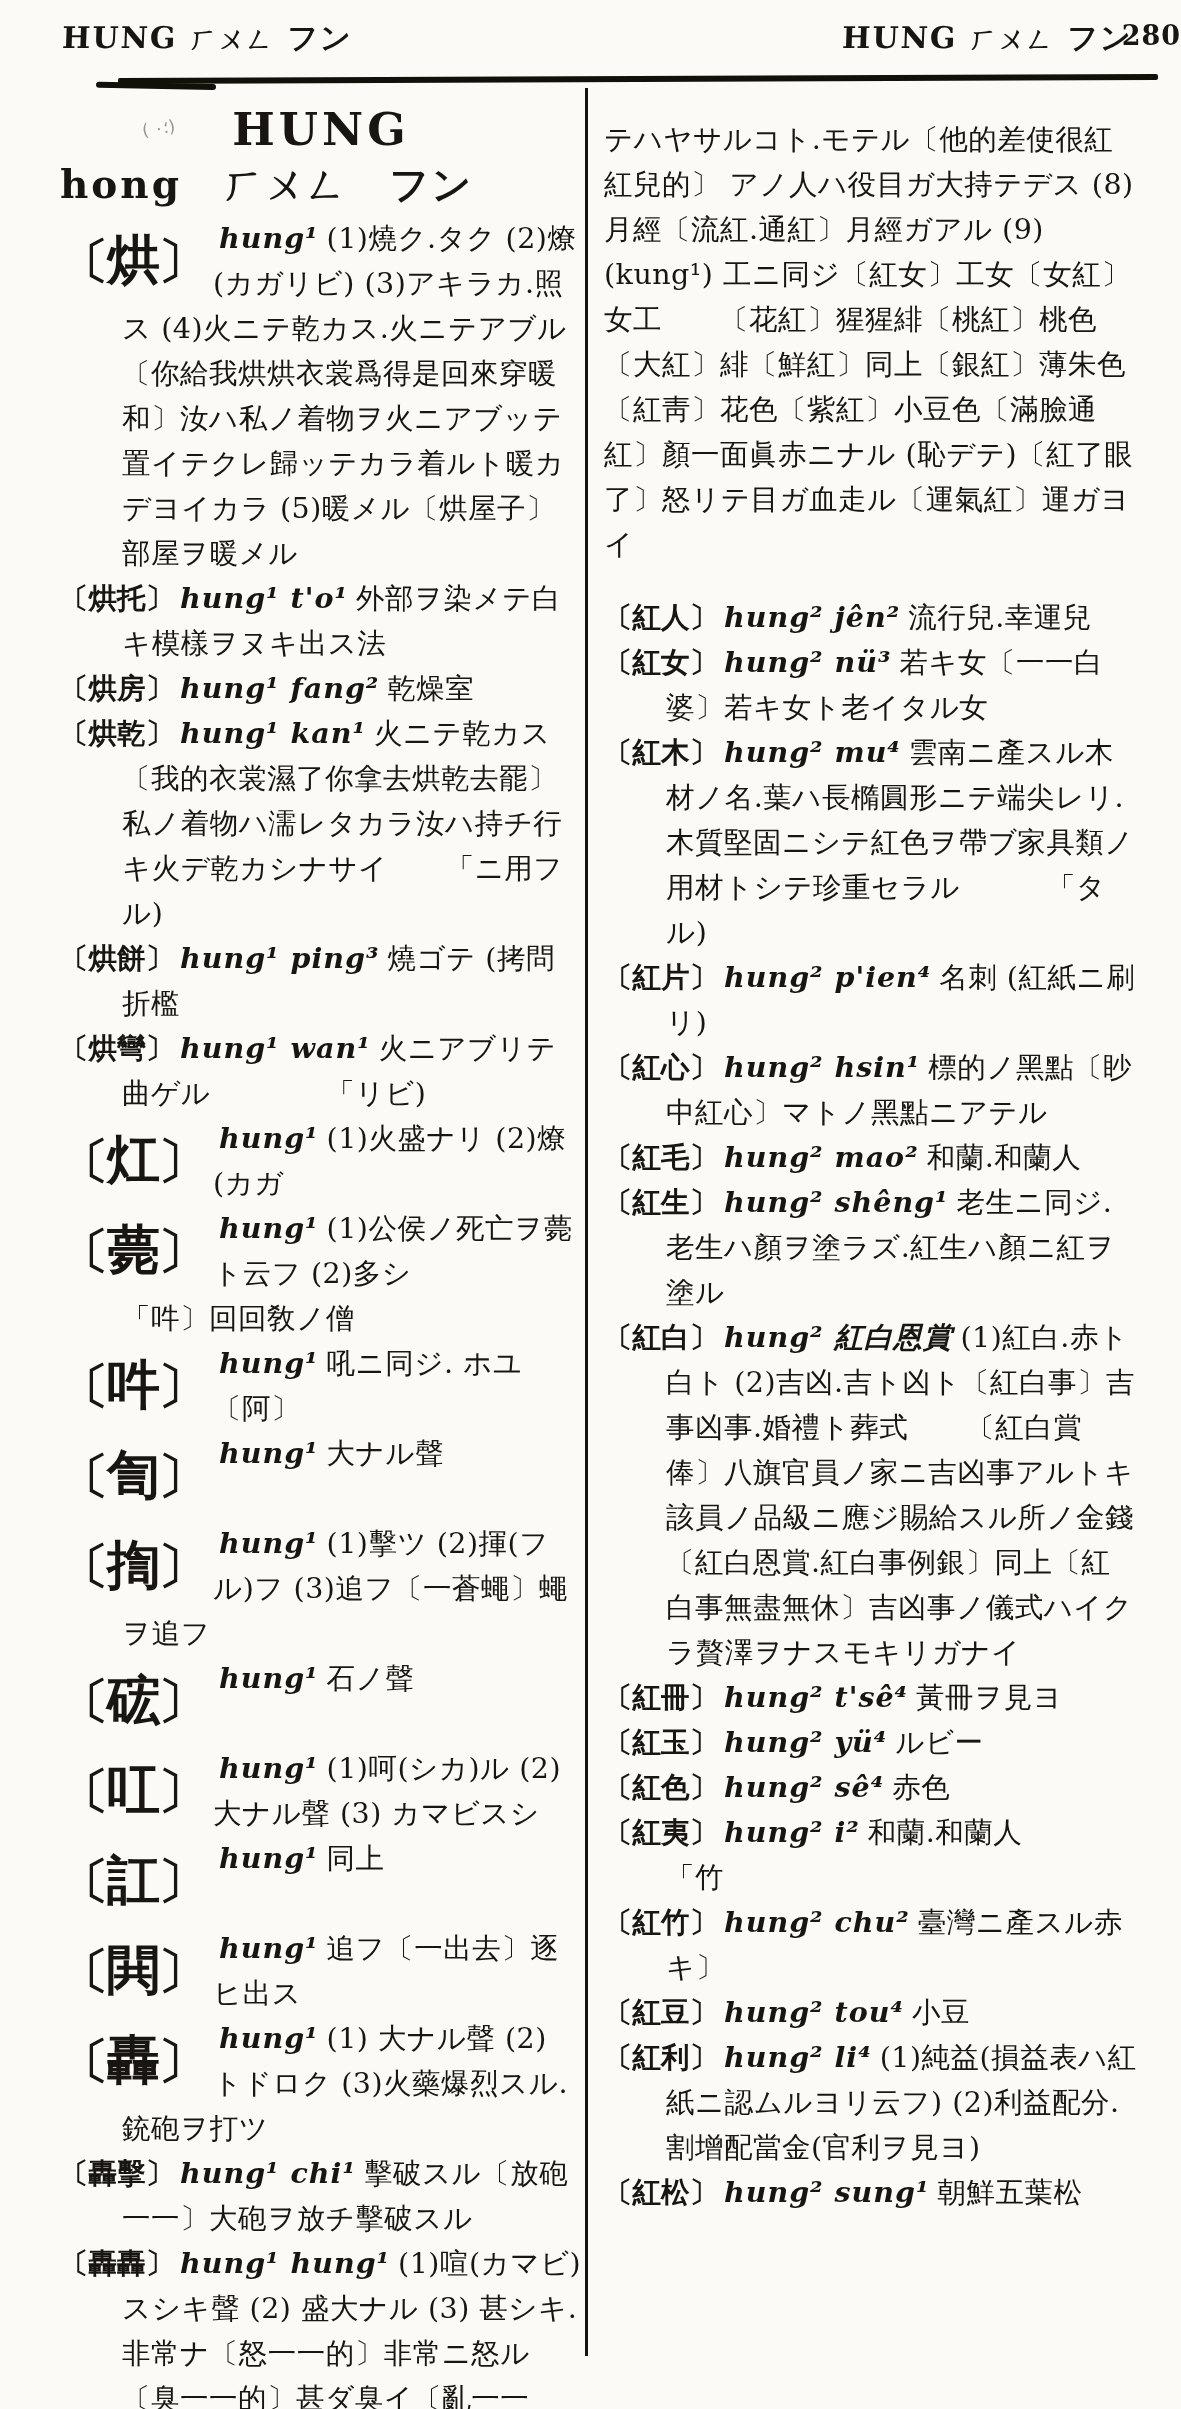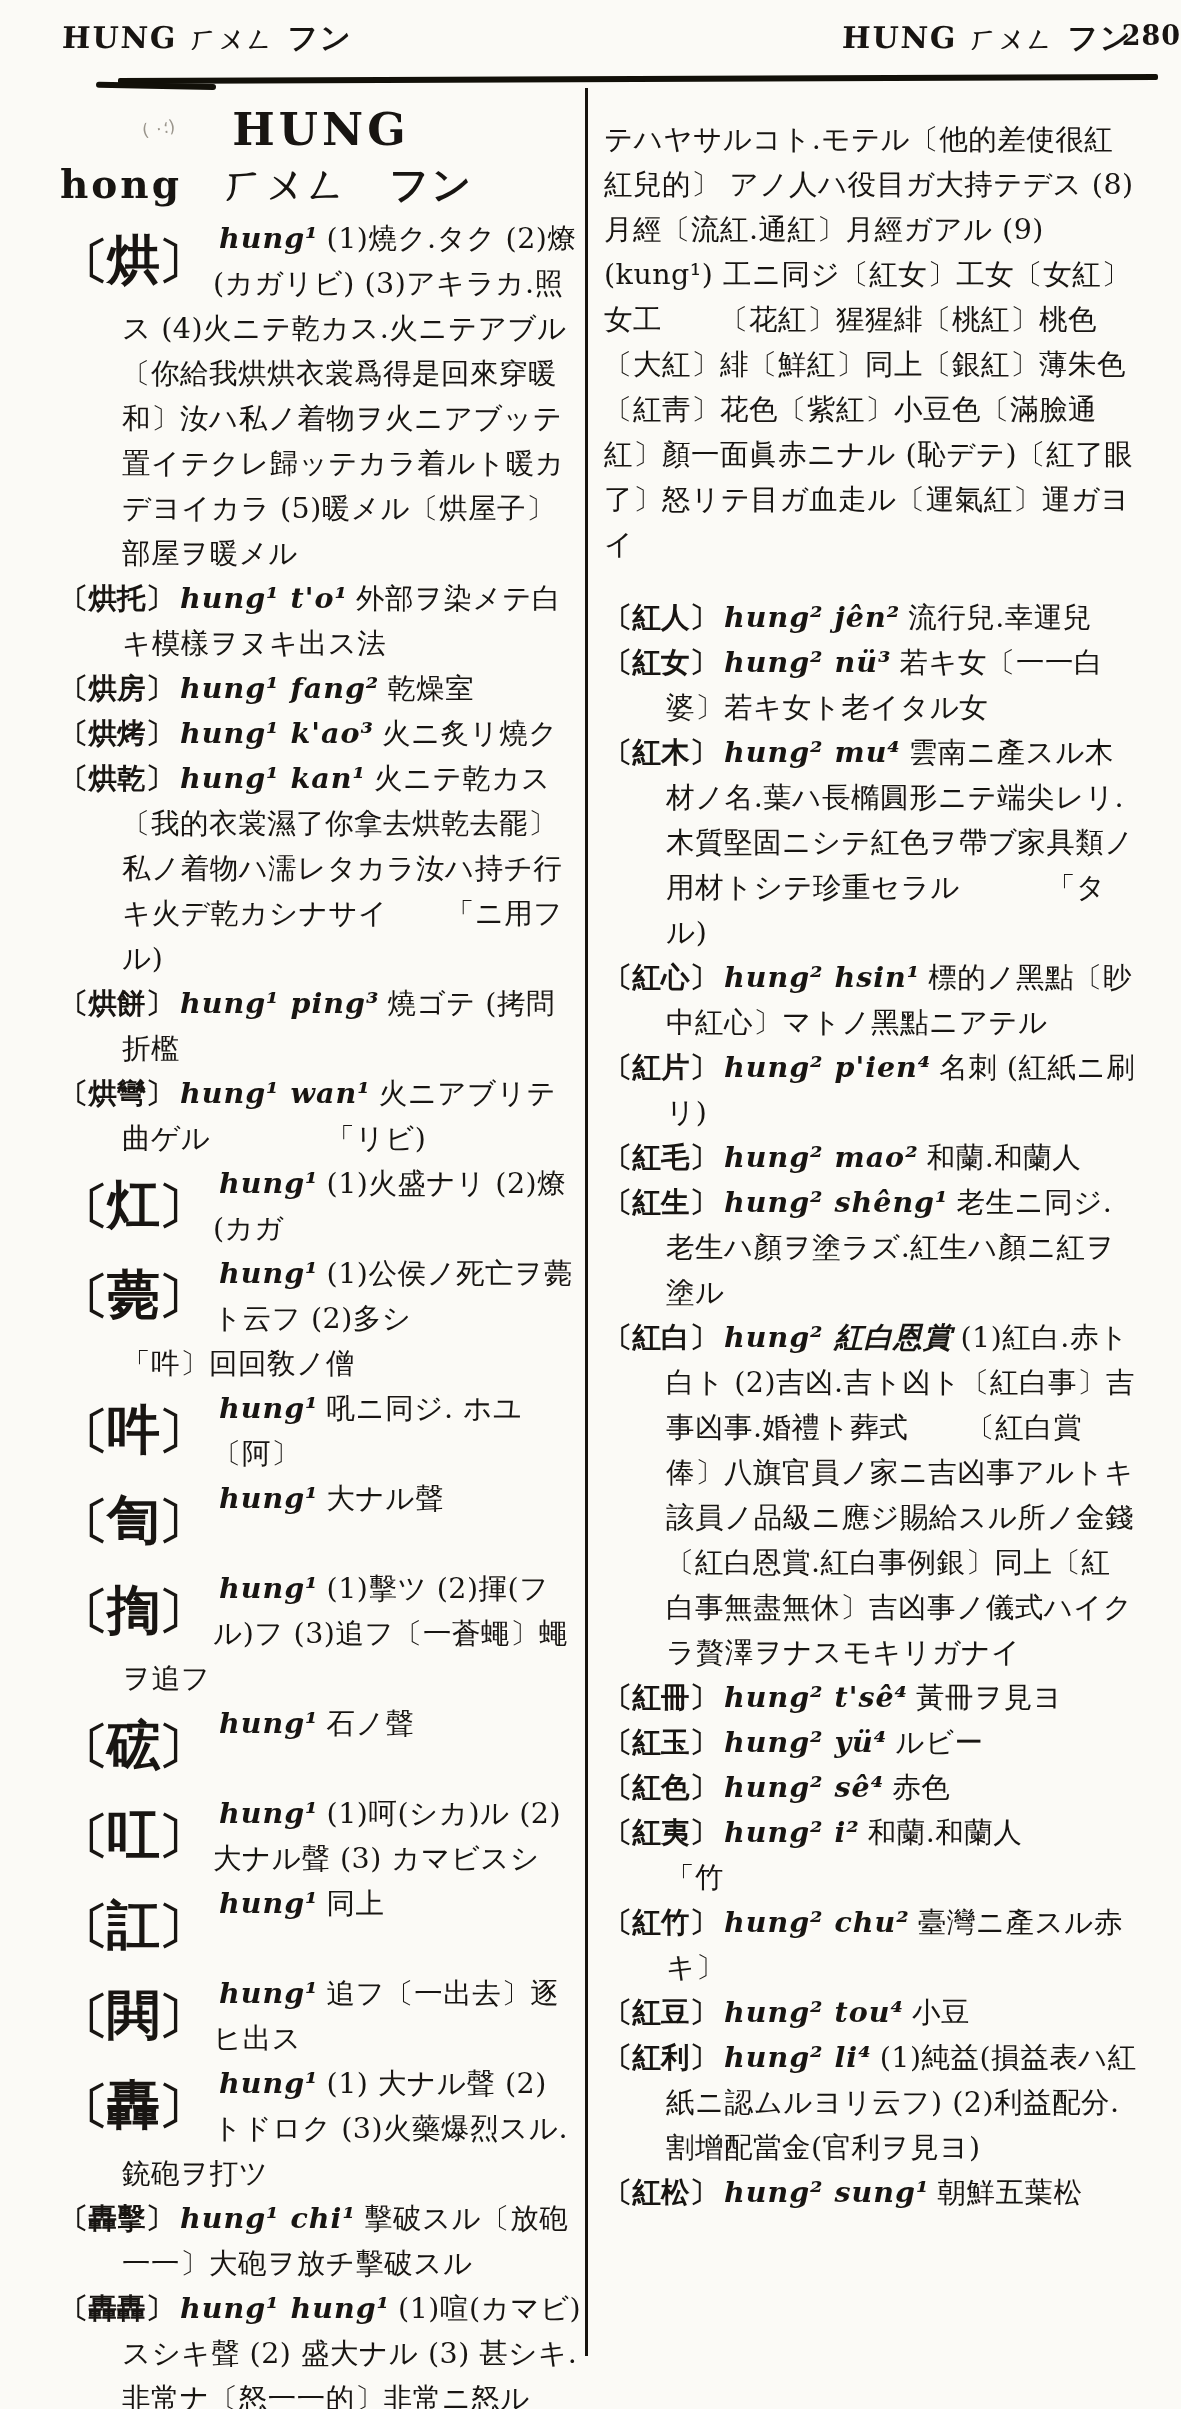--- a/index.html
+++ b/index.html
@@ -71,21 +71,20 @@
     <div class="sec-title">HUNG</div>
     <div class="sec-sub">
       <span class="roman">hong</span>
       <span class="zy">ㄏㄨㄥ</span>
       <span>フン</span>
     </div>
     <div id="left-entries">
         <p class="entry big"><span class="head"><span class="br">〔</span><span class="ch">烘</span><span class="br">〕</span></span><span class="pron">hung¹</span><span class="def">(1)燒ク.タク (2)燎(カガリビ) (3)アキラカ.照ス (4)火ニテ乾カス.火ニテアブル〔你給我烘烘衣裳爲得是回來穿暖和〕汝ハ私ノ着物ヲ火ニアブッテ置イテクレ歸ッテカラ着ルト暖カデヨイカラ (5)暖メル〔烘屋子〕部屋ヲ暖メル</span></p>
         <p class="entry"><span class="head small"><span class="br">〔</span><span class="ch">烘托</span><span class="br">〕</span></span><span class="pron">hung¹ t'o¹</span><span class="def">外部ヲ染メテ白キ模樣ヲヌキ出ス法</span></p>
         <p class="entry"><span class="head small"><span class="br">〔</span><span class="ch">烘房</span><span class="br">〕</span></span><span class="pron">hung¹ fang²</span><span class="def">乾燥室</span></p>
-        <p class="entry"><span class="head small"><span class="br">〔</span><span class="ch">烘烤</span><span class="br">〕</span></span><span class="pron">hung¹ k'ao³</span><span class="def">火ニ炙リ燒ク</span></p>
         <p class="entry"><span class="head small"><span class="br">〔</span><span class="ch">烘乾</span><span class="br">〕</span></span><span class="pron">hung¹ kan¹</span><span class="def">火ニテ乾カス〔我的衣裳濕了你拿去烘乾去罷〕私ノ着物ハ濡レタカラ汝ハ持チ行キ火デ乾カシナサイ　　「ニ用フル)</span></p>
         <p class="entry"><span class="head small"><span class="br">〔</span><span class="ch">烘餅</span><span class="br">〕</span></span><span class="pron">hung¹ ping³</span><span class="def">燒ゴテ (拷問折檻</span></p>
         <p class="entry"><span class="head small"><span class="br">〔</span><span class="ch">烘彎</span><span class="br">〕</span></span><span class="pron">hung¹ wan¹</span><span class="def">火ニアブリテ曲ゲル　　　　「リビ)</span></p>
         <p class="entry big"><span class="head"><span class="br">〔</span><span class="ch">灴</span><span class="br">〕</span></span><span class="pron">hung¹</span><span class="def">(1)火盛ナリ (2)燎(カガ</span></p>
         <p class="entry big"><span class="head"><span class="br">〔</span><span class="ch">薨</span><span class="br">〕</span></span><span class="pron">hung¹</span><span class="def">(1)公侯ノ死亡ヲ薨ト云フ (2)多シ　　　「吽〕回回敎ノ僧</span></p>
         <p class="entry big"><span class="head"><span class="br">〔</span><span class="ch">吽</span><span class="br">〕</span></span><span class="pron">hung¹</span><span class="def">吼ニ同ジ. ホユ　　〔阿〕</span></p>
         <p class="entry big"><span class="head"><span class="br">〔</span><span class="ch">訇</span><span class="br">〕</span></span><span class="pron">hung¹</span><span class="def">大ナル聲</span></p>
         <p class="entry big"><span class="head"><span class="br">〔</span><span class="ch">揈</span><span class="br">〕</span></span><span class="pron">hung¹</span><span class="def">(1)擊ツ (2)揮(フル)フ (3)追フ〔一蒼蠅〕蠅ヲ追フ</span></p>
         <p class="entry big"><span class="head"><span class="br">〔</span><span class="ch">硡</span><span class="br">〕</span></span><span class="pron">hung¹</span><span class="def">石ノ聲</span></p>
         <p class="entry big"><span class="head"><span class="br">〔</span><span class="ch">叿</span><span class="br">〕</span></span><span class="pron">hung¹</span><span class="def">(1)呵(シカ)ル (2)大ナル聲 (3) カマビスシ</span></p>
@@ -96,22 +95,22 @@
         <p class="entry"><span class="head small"><span class="br">〔</span><span class="ch">轟轟</span><span class="br">〕</span></span><span class="pron">hung¹ hung¹</span><span class="def">(1)喧(カマビ)スシキ聲 (2) 盛大ナル (3) 甚シキ.非常ナ〔怒一一的〕非常ニ怒ル〔臭一一的〕甚ダ臭イ〔亂一一的〕甚ダ混雜スル</span></p>
       </div>
   </div>
 
   <div class="col col-right">
     <p class="cont-par">テハヤサルコト.モテル〔他的差使很紅紅兒的〕 アノ人ハ役目ガ大持テデス (8)月經〔流紅.通紅〕月經ガアル (9)(kung¹) 工ニ同ジ〔紅女〕工女〔女紅〕女工　　〔花紅〕猩猩緋〔桃紅〕桃色〔大紅〕緋〔鮮紅〕同上〔銀紅〕薄朱色〔紅靑〕花色〔紫紅〕小豆色〔滿臉通紅〕顏一面眞赤ニナル (恥デテ)〔紅了眼了〕怒リテ目ガ血走ル〔運氣紅〕運ガヨイ</p>
     <div id="right-entries">
         <p class="entry"><span class="head small"><span class="br">〔</span><span class="ch">紅人</span><span class="br">〕</span></span><span class="pron">hung² jên²</span><span class="def">流行兒.幸運兒</span></p>
         <p class="entry"><span class="head small"><span class="br">〔</span><span class="ch">紅女</span><span class="br">〕</span></span><span class="pron">hung² nü³</span><span class="def">若キ女〔一一白婆〕若キ女ト老イタル女</span></p>
         <p class="entry"><span class="head small"><span class="br">〔</span><span class="ch">紅木</span><span class="br">〕</span></span><span class="pron">hung² mu⁴</span><span class="def">雲南ニ產スル木材ノ名.葉ハ長橢圓形ニテ端尖レリ.木質堅固ニシテ紅色ヲ帶ブ家具類ノ用材トシテ珍重セラル　　　「タル)</span></p>
+        <p class="entry"><span class="head small"><span class="br">〔</span><span class="ch">紅片</span><span class="br">〕</span></span><span class="pron">hung² p'ien⁴</span><span class="def">名刺 (紅紙ニ刷リ)</span></p>
         <p class="entry"><span class="head small"><span class="br">〔</span><span class="ch">紅心</span><span class="br">〕</span></span><span class="pron">hung² hsin¹</span><span class="def">標的ノ黑點〔眇中紅心〕マトノ黑點ニアテル</span></p>
-        <p class="entry"><span class="head small"><span class="br">〔</span><span class="ch">紅片</span><span class="br">〕</span></span><span class="pron">hung² p'ien⁴</span><span class="def">名刺 (紅紙ニ刷リ)</span></p>
         <p class="entry"><span class="head small"><span class="br">〔</span><span class="ch">紅毛</span><span class="br">〕</span></span><span class="pron">hung² mao²</span><span class="def">和蘭.和蘭人</span></p>
         <p class="entry"><span class="head small"><span class="br">〔</span><span class="ch">紅生</span><span class="br">〕</span></span><span class="pron">hung² shêng¹</span><span class="def">老生ニ同ジ.老生ハ顏ヲ塗ラズ.紅生ハ顏ニ紅ヲ塗ル</span></p>
         <p class="entry"><span class="head small"><span class="br">〔</span><span class="ch">紅白</span><span class="br">〕</span></span><span class="pron">hung² 紅白恩賞</span><span class="def">(1)紅白.赤ト白ト (2)吉凶.吉ト凶ト〔紅白事〕吉事凶事.婚禮ト葬式　　〔紅白賞俸〕八旗官員ノ家ニ吉凶事アルトキ該員ノ品級ニ應ジ賜給スル所ノ金錢〔紅白恩賞.紅白事例銀〕同上〔紅白事無盡無休〕吉凶事ノ儀式ハイクラ贅澤ヲナスモキリガナイ</span></p>
         <p class="entry"><span class="head small"><span class="br">〔</span><span class="ch">紅冊</span><span class="br">〕</span></span><span class="pron">hung² t'sê⁴</span><span class="def">黃冊ヲ見ヨ</span></p>
         <p class="entry"><span class="head small"><span class="br">〔</span><span class="ch">紅玉</span><span class="br">〕</span></span><span class="pron">hung² yü⁴</span><span class="def">ルビー</span></p>
         <p class="entry"><span class="head small"><span class="br">〔</span><span class="ch">紅色</span><span class="br">〕</span></span><span class="pron">hung² sê⁴</span><span class="def">赤色</span></p>
         <p class="entry"><span class="head small"><span class="br">〔</span><span class="ch">紅夷</span><span class="br">〕</span></span><span class="pron">hung² i²</span><span class="def">和蘭.和蘭人　　　「竹</span></p>
         <p class="entry"><span class="head small"><span class="br">〔</span><span class="ch">紅竹</span><span class="br">〕</span></span><span class="pron">hung² chu²</span><span class="def">臺灣ニ產スル赤キ〕</span></p>
         <p class="entry"><span class="head small"><span class="br">〔</span><span class="ch">紅豆</span><span class="br">〕</span></span><span class="pron">hung² tou⁴</span><span class="def">小豆</span></p>
         <p class="entry"><span class="head small"><span class="br">〔</span><span class="ch">紅利</span><span class="br">〕</span></span><span class="pron">hung² li⁴</span><span class="def">(1)純益(損益表ハ紅紙ニ認ムルヨリ云フ) (2)利益配分. 割增配當金(官利ヲ見ヨ)</span></p>

